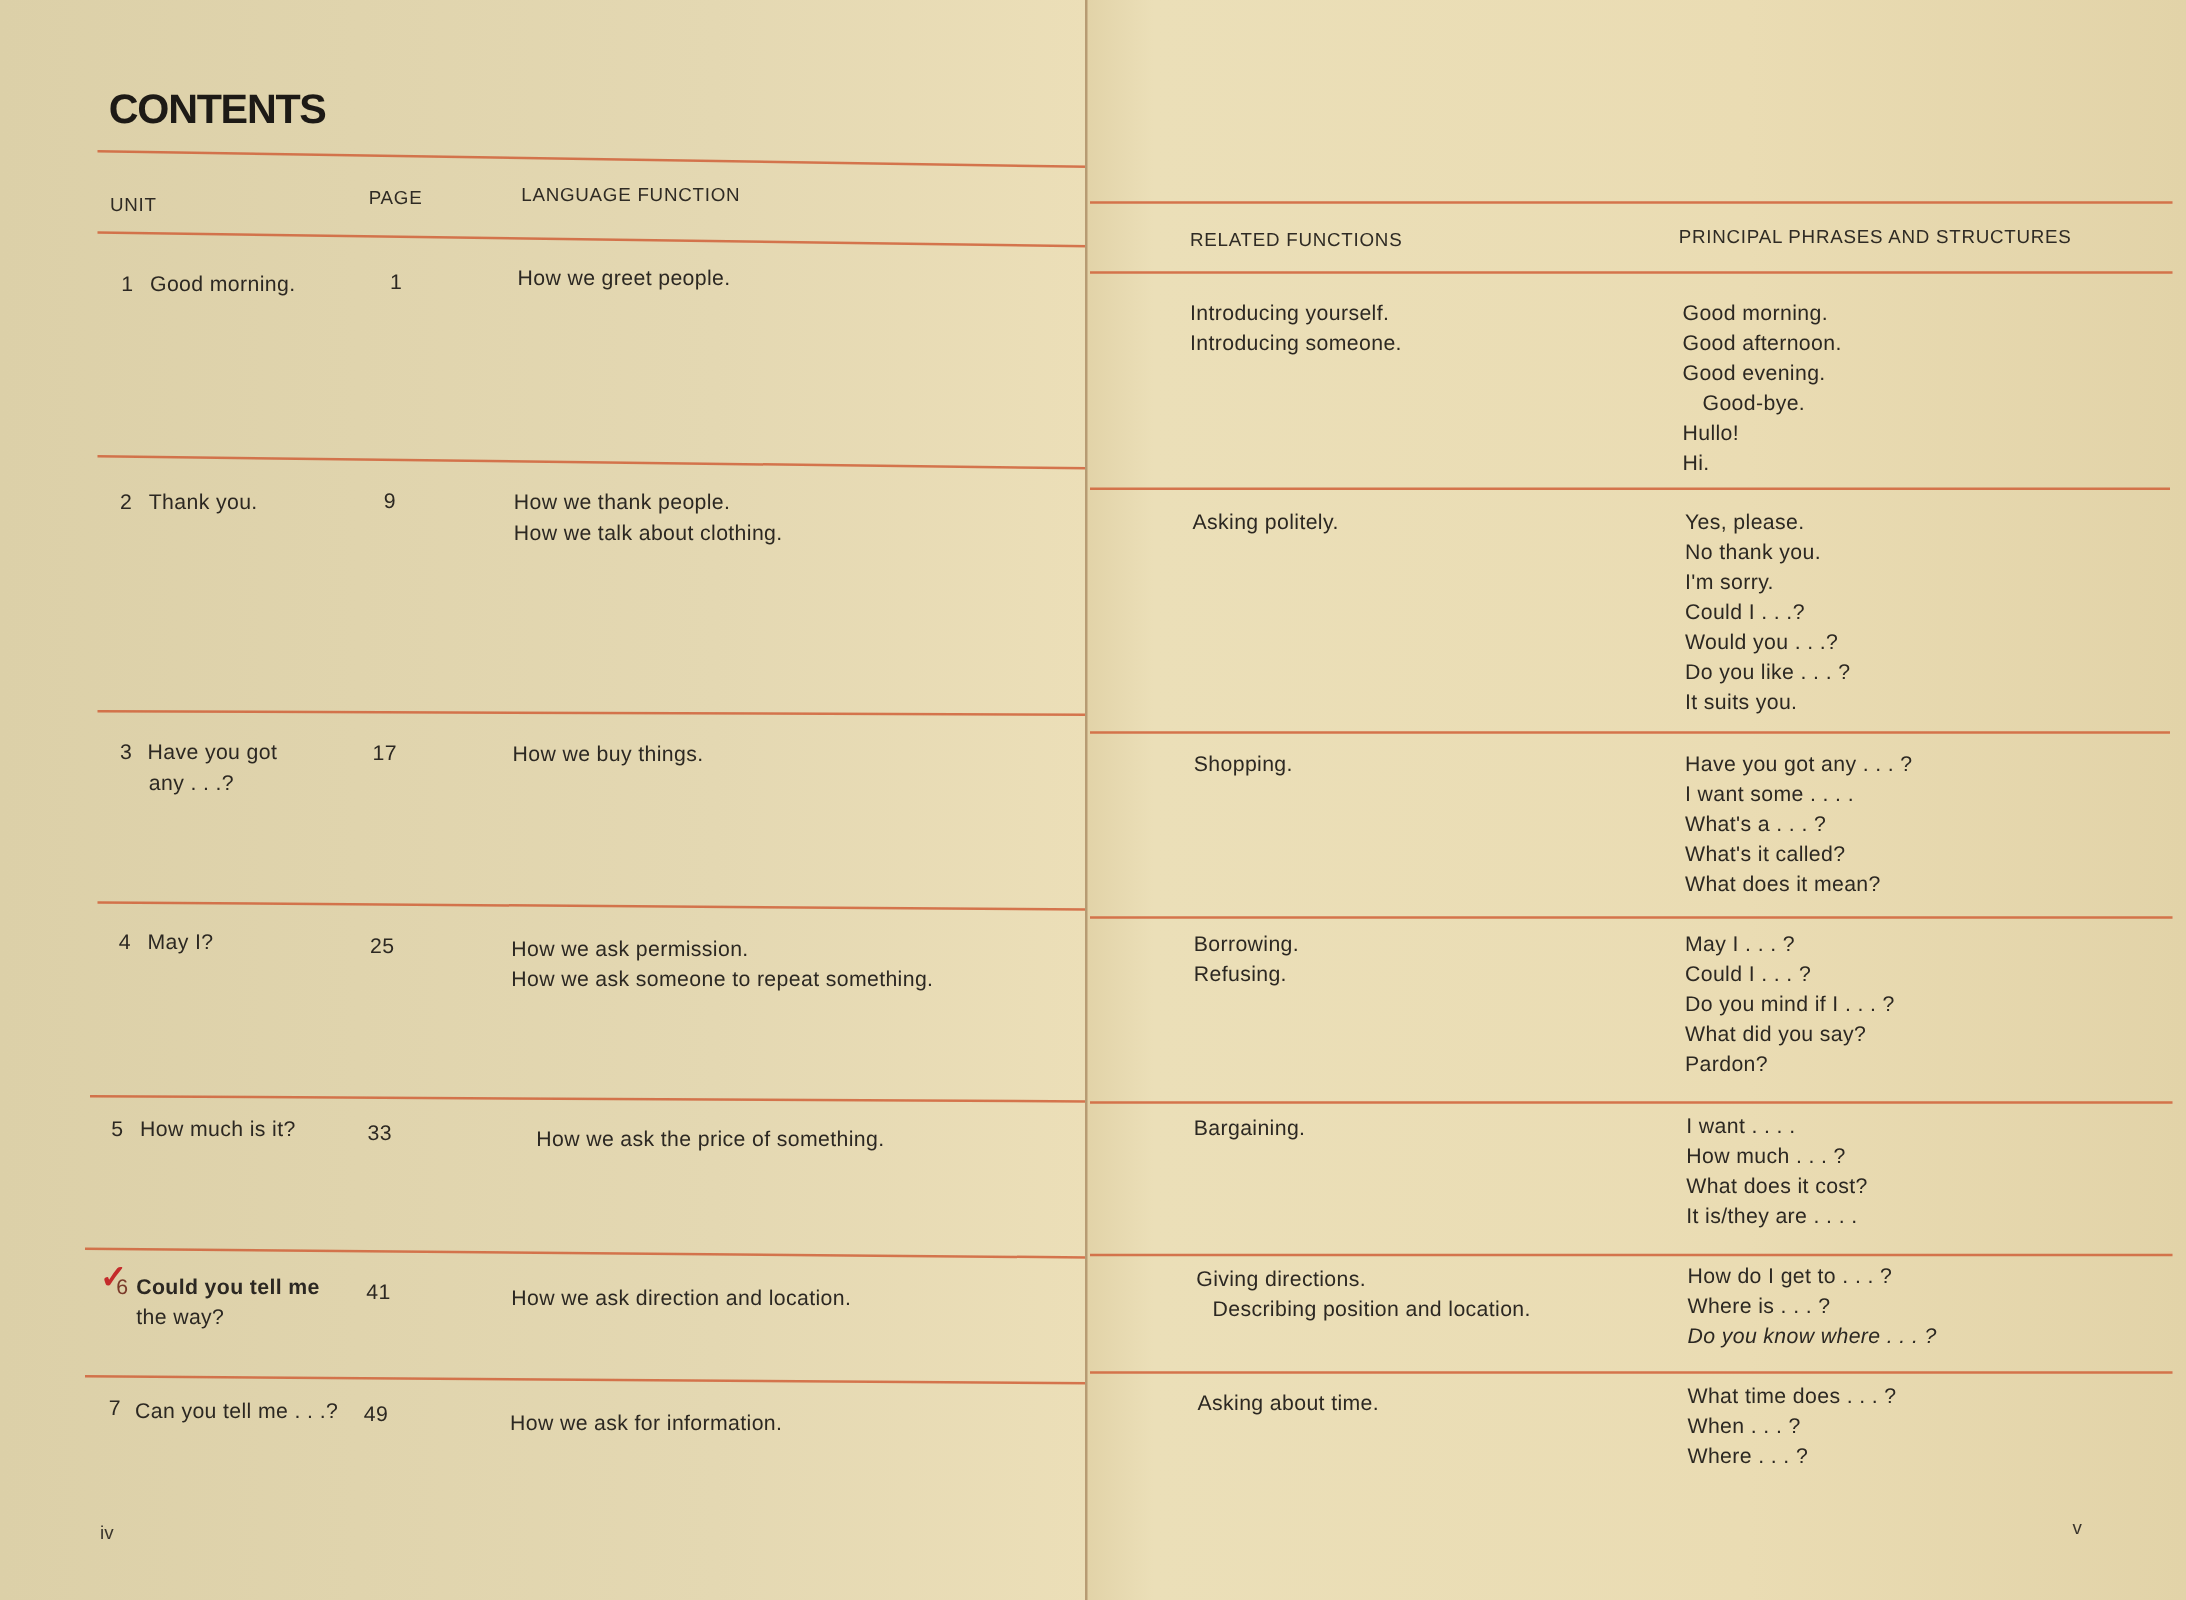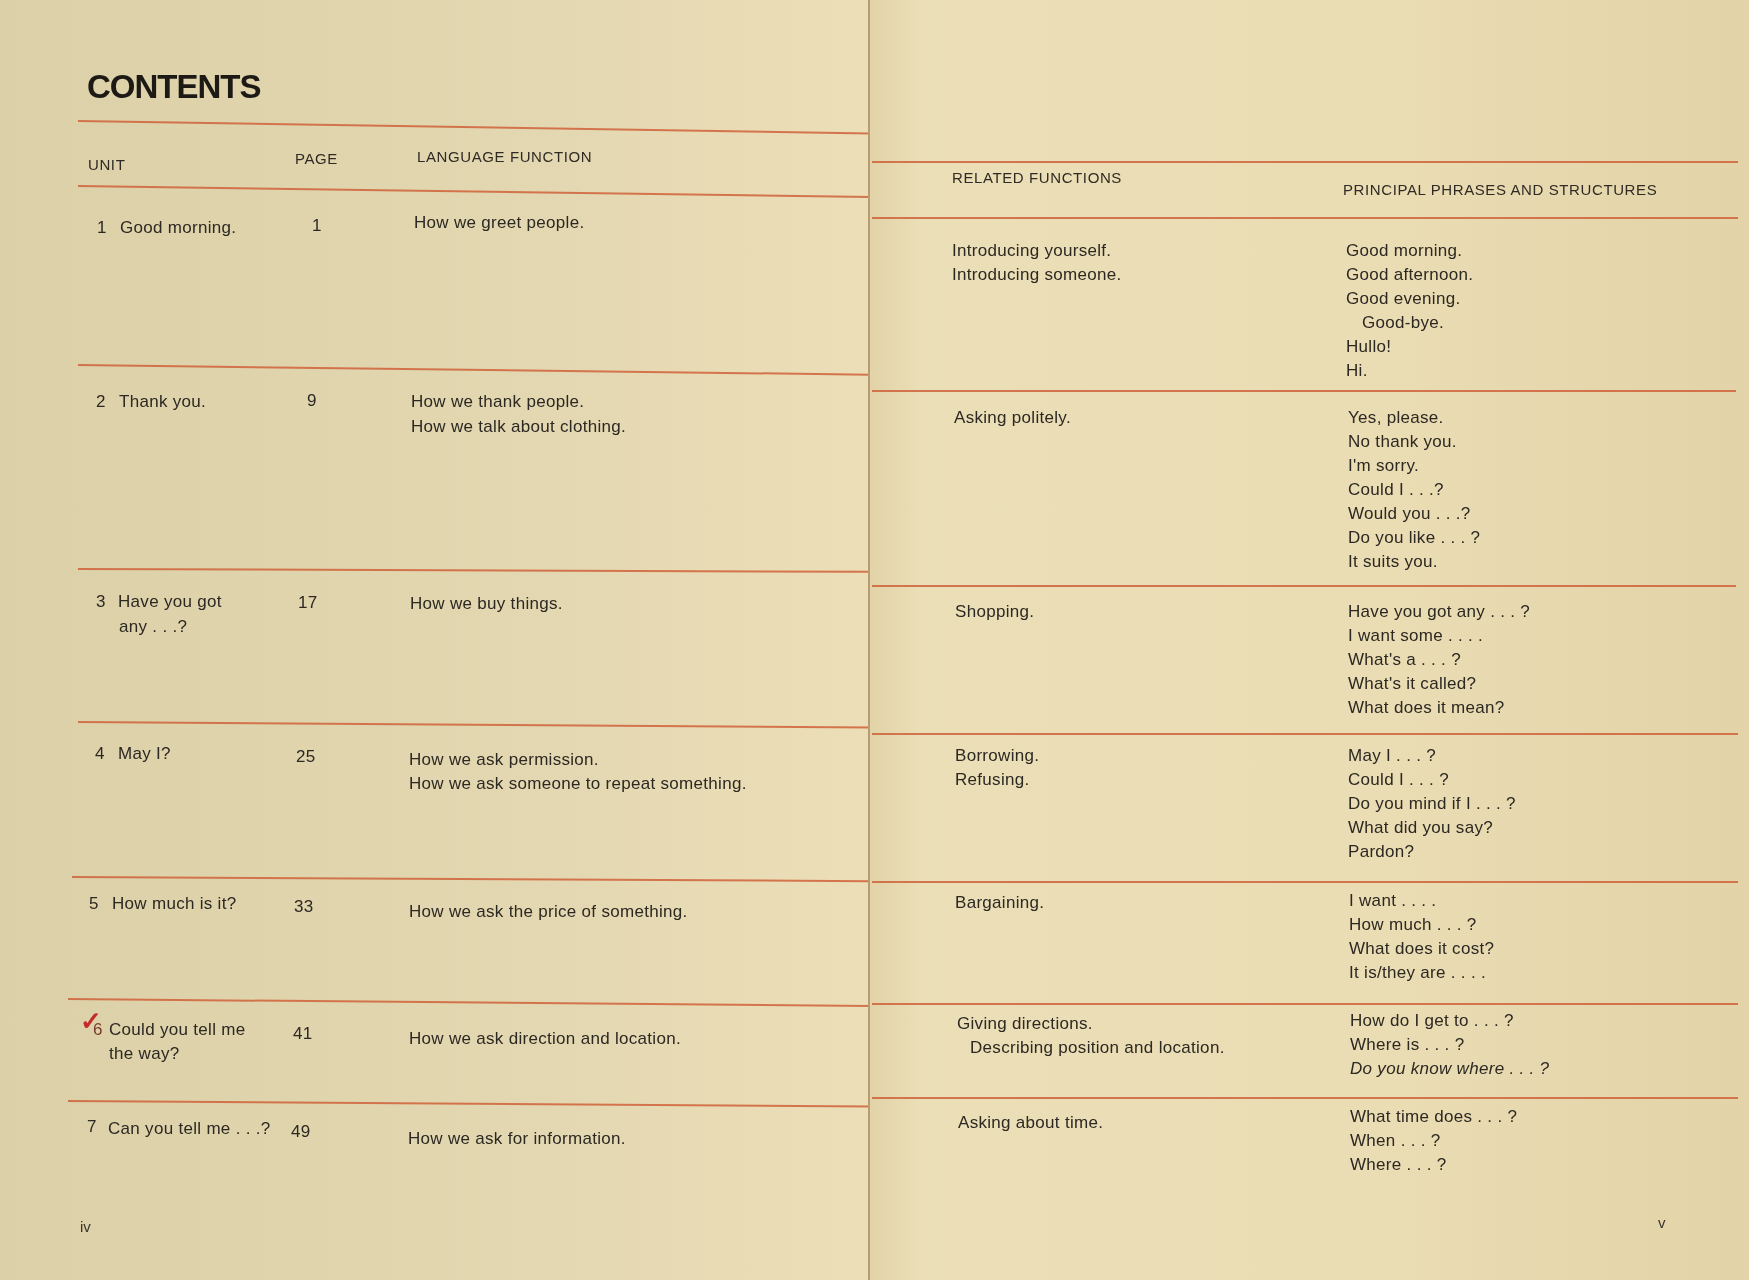--- a/index.html
+++ b/index.html
@@ -55,44 +55,44 @@
     <div class="abs cell" style="left:95px;top:742px;">4</div>
     <div class="abs cell" style="left:118px;top:742px;">May I?</div>
     <div class="abs cell num" style="left:296px;top:745px;">25</div>
     <div class="abs cell" style="left:409px;top:748px;">How we ask permission.</div>
     <div class="abs cell" style="left:409px;top:772px;">How we ask someone to repeat something.</div>
     <div class="rule" style="left:72px;top:876px;width:798px;transform:rotate(0.3deg);transform-origin:left;"></div>
 
     <div class="abs cell" style="left:89px;top:892px;">5</div>
     <div class="abs cell" style="left:112px;top:892px;">How much is it?</div>
     <div class="abs cell num" style="left:294px;top:895px;">33</div>
-    <div class="abs cell" style="left:409px;top:900px;">How we ask the price of something.</div>
+    <div class="abs cell" style="left:429px;top:900px;">How we ask the price of something.</div>
     <div class="rule" style="left:68px;top:998px;width:802px;transform:rotate(0.5deg);transform-origin:left;"></div>
 
     <div class="abs check" style="left:80px;top:1006px;">✓</div>
     <div class="abs cell" style="left:93px;top:1018px;color:#7a3a2a;">6</div>
-    <div class="abs cell" style="left:109px;top:1018px;">Could you tell me</div>
+    <div class="abs cell" style="left:109px;top:1018px;font-weight:bold;">Could you tell me</div>
     <div class="abs cell" style="left:109px;top:1042px;">the way?</div>
     <div class="abs cell num" style="left:293px;top:1022px;">41</div>
     <div class="abs cell" style="left:409px;top:1027px;">How we ask direction and location.</div>
     <div class="rule" style="left:68px;top:1100px;width:802px;transform:rotate(0.4deg);transform-origin:left;"></div>
 
     <div class="abs cell" style="left:87px;top:1115px;">7</div>
     <div class="abs cell" style="left:108px;top:1117px;">Can you tell me . . .?</div>
     <div class="abs cell num" style="left:291px;top:1120px;">49</div>
     <div class="abs cell" style="left:408px;top:1127px;">How we ask for information.</div>
 
     <div class="abs folio" style="left:80px;top:1218px;">iv</div>
   </div>
 
   <div class="gutter"></div>
 
   <div class="page right">
     <div class="rule" style="left:2px;top:161px;width:866px;"></div>
-    <div class="abs hdr" style="left:82px;top:169px;text-align:right;">RELATED FUNCTIONS</div>
+    <div class="abs hdr" style="left:82px;top:184px;text-align:right;">RELATED FUNCTIONS</div>
     <div class="abs hdr" style="left:473px;top:181px;">PRINCIPAL PHRASES AND STRUCTURES</div>
     <div class="rule" style="left:2px;top:217px;width:866px;"></div>
 
     <div class="abs cell" style="left:82px;top:239px;">Introducing yourself.</div>
     <div class="abs cell" style="left:82px;top:263px;">Introducing someone.</div>
     <div class="abs cell" style="left:476px;top:239px;">Good morning.</div>
     <div class="abs cell" style="left:476px;top:263px;">Good afternoon.</div>
     <div class="abs cell" style="left:476px;top:287px;">Good evening.</div>
     <div class="abs cell" style="left:476px;top:311px;margin-left:16px;">Good-bye.</div>
     <div class="abs cell" style="left:476px;top:335px;">Hullo!</div>

